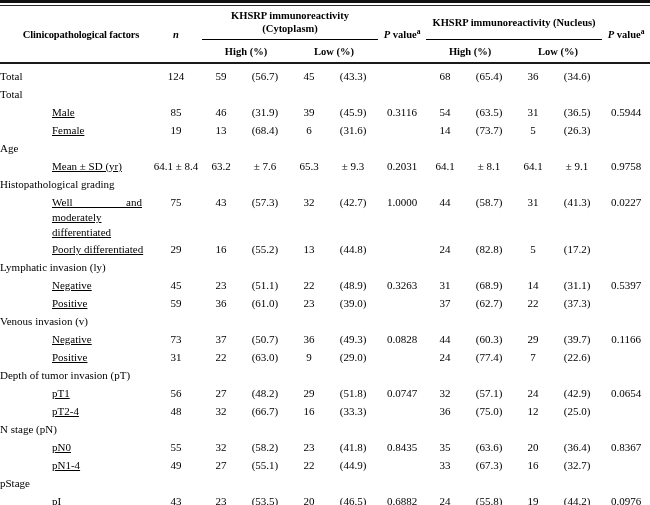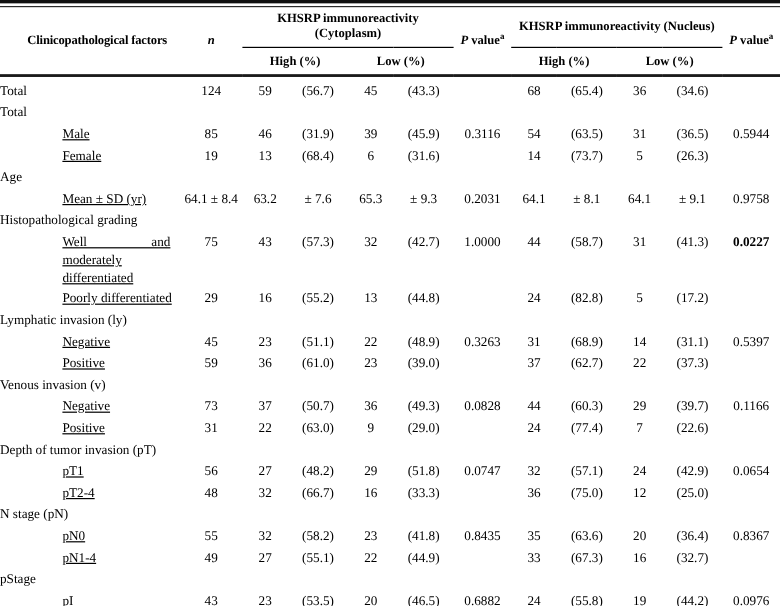--- a/index.html
+++ b/index.html
@@ -62,21 +62,21 @@
     text-align: left;
     padding-left: 0;
   }
   td.factor.sub { padding-left: 52px; text-decoration: underline; }
   tr.tall td { height: 32px; line-height: 15px; padding-top: 2px; }
   td.wrap-cell {
     white-space: normal;
     text-align: justify;
     padding-right: 8px;
   }
-  td.bold { font-weight: bold; margin-top: 36px; }
+  td.bold { font-weight: normal; margin-top: 36px; }
 </style>
 </head>
 <body>
 
 <div class="page">
   <div class="rule-thick-top"></div>
   <div class="rule-gap"></div>
   <div class="rule-thin"></div>
 
   <table class="data">

